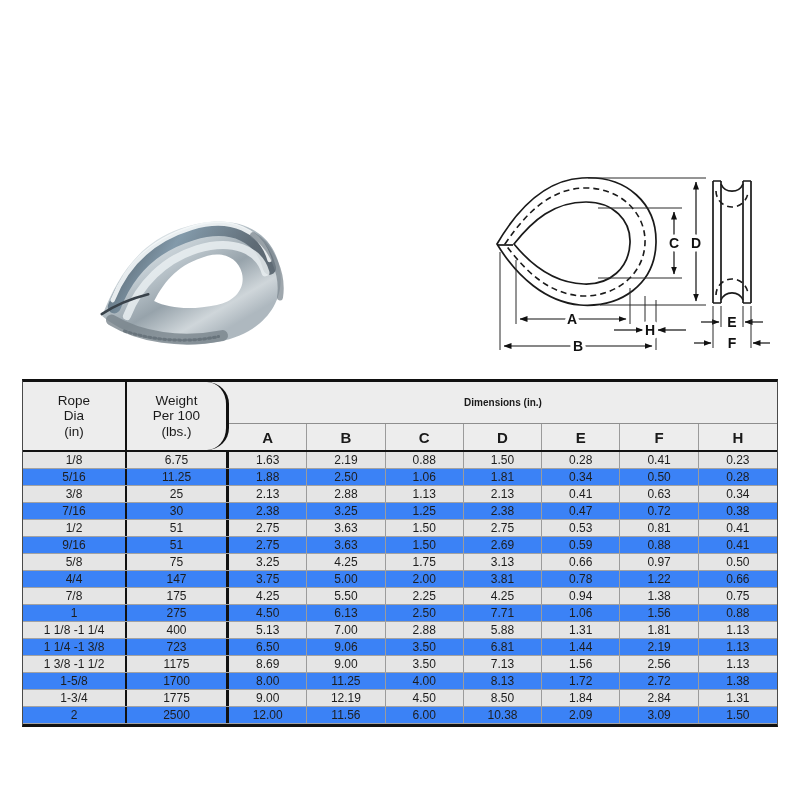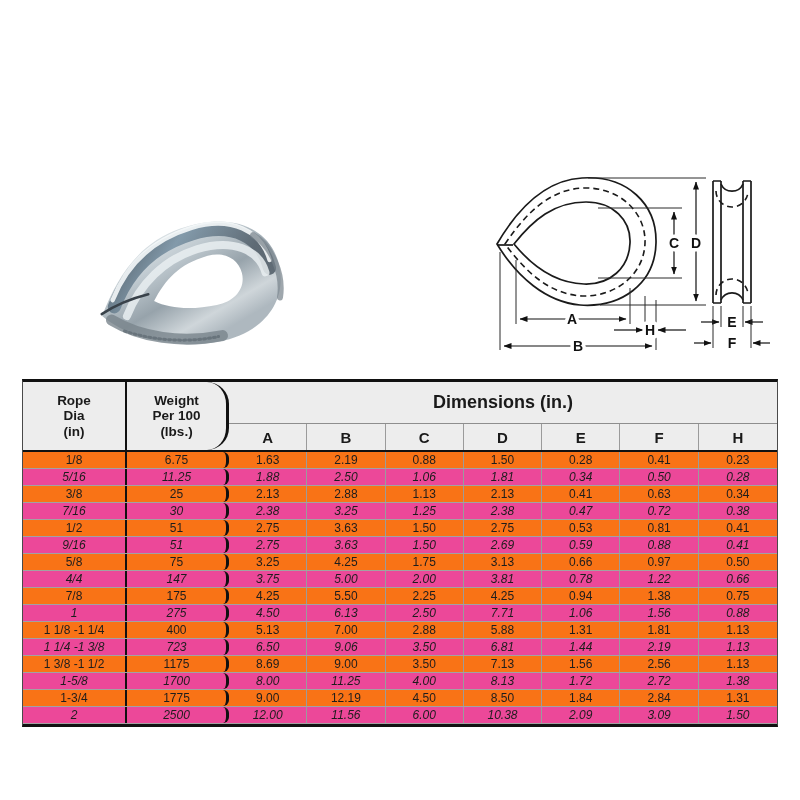--- a/index.html
+++ b/index.html
@@ -13,35 +13,35 @@
   
   .table-wrap{position:absolute;left:22px;top:379px;width:756px;
     border-top:3px solid #111;border-bottom:3px solid #111;
     border-left:1px solid #4a4a4a;border-right:1px solid #4a4a4a;
     box-sizing:border-box;background:#fff;}
   .thead{display:grid;grid-template-columns:104px 102px 1fr;grid-template-rows:42px 26px;
     background:#ededed;border-bottom:2.5px solid #111;}
   .th-rope{grid-column:1;grid-row:1 / span 2;border-right:2px solid #111;}
   .th-weight{grid-column:2;grid-row:1 / span 2;border-right:3px solid #111;border-radius:22px;}
   .th-rope,.th-weight{display:flex;flex-direction:column;align-items:center;justify-content:center;
-    font-size:13.5px;font-weight:700;line-height:15.5px;color:#1a1a1a;}
+    font-size:13.5px;font-weight:400;line-height:15.5px;color:#1a1a1a;}
   .th-dims-label{grid-column:3;grid-row:1;display:flex;align-items:center;justify-content:center;
-    font-size:18px;font-weight:700;color:#1a1a1a;border-bottom:1px solid #8e8e8e;}
+    font-size:10px;font-weight:700;color:#1a1a1a;border-bottom:1px solid #8e8e8e;}
   .th-dims-sub{grid-column:3;grid-row:2;display:grid;grid-template-columns:repeat(7,1fr);}
   .th-dim{display:flex;align-items:center;justify-content:center;font-size:15px;font-weight:700;
     color:#1a1a1a;border-right:1px solid #9b9b9b;}
   .th-dim:last-child{border-right:none;}
 
   .trow{display:grid;grid-template-columns:104px 102px repeat(7,1fr);height:16px;
-    border-bottom:1px solid #a2a2a2;background:#f97316;}
-  .trow.alt{background:#ec4899;font-style:italic;}
+    border-bottom:1px solid #a2a2a2;background:#e5e5e5;}
+  .trow.alt{background:#3b82f6;}
   .tcell{font-size:12px;line-height:16px;text-align:center;color:#1d1d1d;
     white-space:nowrap;overflow:hidden;}
   .tcell.colA{border-right:2px solid #111;}
-  .tcell.colB{border-right:3px solid #111;border-radius:6px;}
+  .tcell.colB{border-right:3px solid #111;}
   .tcell.colD{border-right:1px solid #9b9b9b;}
   .tcell.colD:last-child{border-right:none;}
 
   
   .oline{fill:none;stroke:#1a1a1a;stroke-width:1.7;}
   .dline{fill:none;stroke:#1a1a1a;stroke-width:1.6;stroke-dasharray:6 4;}
   .ext{fill:none;stroke:#2a2a2a;stroke-width:1;}
   .dim{fill:none;stroke:#111;stroke-width:1.2;}
   .dimlabel{font-family:"Liberation Sans","DejaVu Sans",sans-serif;font-size:14px;font-weight:700;
     fill:#111;text-anchor:middle;paint-order:stroke;stroke:#ffffff;stroke-width:7;stroke-linejoin:round;}

